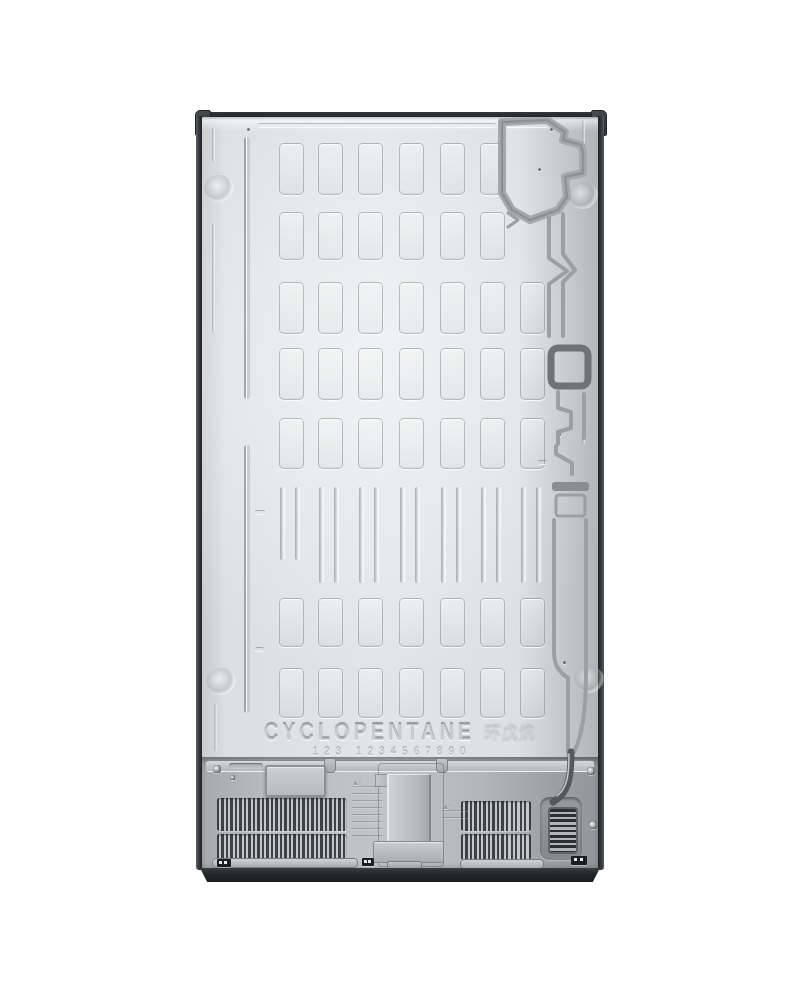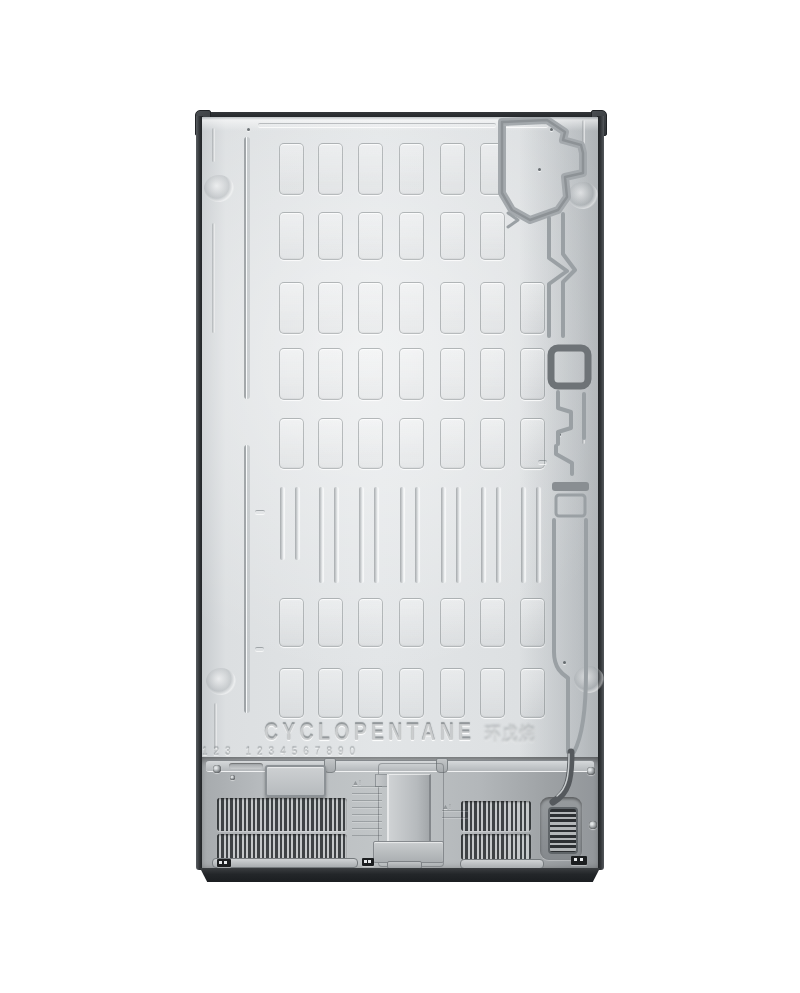--- a/index.html
+++ b/index.html
@@ -31,21 +31,21 @@
   .rib{width:6px;border-radius:3px;background:linear-gradient(90deg,rgba(108,114,118,.55) 0 1.5px,rgba(248,250,251,.95) 1.5px 3.5px,rgba(176,181,184,.5) 3.5px 100%);}
   .edgeline{width:3px;border-radius:2px;background:linear-gradient(90deg,rgba(110,116,120,.4),rgba(255,255,255,.7));}
   .tick{height:3px;border-top:1px solid rgba(100,106,110,.5);border-bottom:1px solid rgba(255,255,255,.7);border-radius:2px;}
   .dot{width:3px;height:3px;border-radius:50%;background:rgba(70,76,80,.75);box-shadow:0 1px 1px rgba(255,255,255,.8);}
   .circle-stamp{width:30px;height:27px;border-radius:50%;
     background:radial-gradient(circle at 42% 40%,rgba(255,255,255,.5),rgba(150,156,160,.30) 52%,rgba(255,255,255,.45) 68%,rgba(255,255,255,0) 76%);}
   
   .emboss-text{color:rgba(128,134,138,.38);text-shadow:0 1px 1px rgba(255,255,255,.95),0 -1px 1px rgba(88,94,98,.55);white-space:nowrap;}
   .cyclo{left:0;top:602px;width:396px;text-align:center;font-weight:bold;font-size:23px;letter-spacing:5px;transform:scaleX(.85);}
   .cyclo-cn{font-size:18px;letter-spacing:2px;filter:blur(1px);opacity:.6;}
-  .serial{left:0;top:629px;width:380px;text-align:left;font-weight:normal;font-size:10px;letter-spacing:6px;opacity:.8;}
+  .serial{left:0;top:629px;width:380px;text-align:center;font-weight:normal;font-size:10px;letter-spacing:6px;opacity:.8;}
   .groove-line{left:32px;top:642px;width:332px;height:3px;border-top:1px solid rgba(80,86,90,.45);border-bottom:1px solid rgba(255,255,255,.85);border-radius:2px;}
   
   .compartment{left:6px;top:645px;width:396px;height:113px;
     background:linear-gradient(90deg,#a6aaad 0%,#b8bcbf 16%,#c1c5c7 45%,#b3b7ba 70%,#9da1a4 88%,#92969a 100%);
     box-shadow:inset 0 7px 9px -5px rgba(0,0,0,.5),inset 0 -5px 7px -4px rgba(0,0,0,.35);}
   .rail-top{left:4px;top:3px;width:388px;height:10px;background:linear-gradient(180deg,#d6d9db,#b4b8bb);
     border-top:1px solid #84888c;border-bottom:1px solid rgba(255,255,255,.65);border-radius:3px;}
   .pill{left:27px;top:6px;width:34px;height:6px;border-radius:3px;background:linear-gradient(180deg,#9ea2a5,#c9ccce);box-shadow:inset 0 1px 1px rgba(0,0,0,.3);}
   .clip{width:10px;height:13px;background:linear-gradient(180deg,#c3c6c8,#a6aaad);border:1px solid #7f8487;border-radius:2px 2px 4px 4px;}
   .junction-box{left:63px;top:8px;width:57px;height:28px;border:2px solid #8d9296;border-radius:3px;

